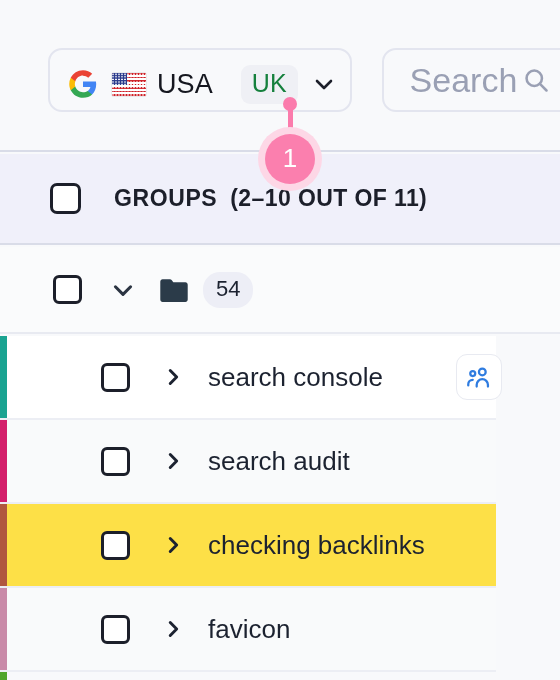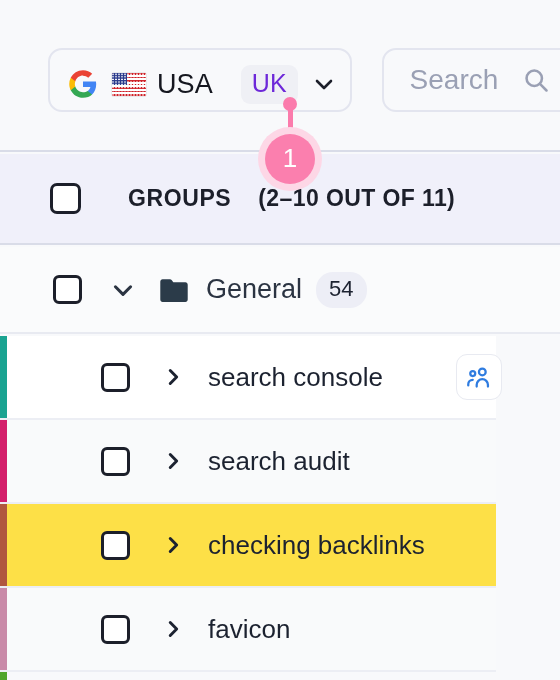--- a/index.html
+++ b/index.html
@@ -100,21 +100,21 @@
     letter-spacing: 0.1px;
     white-space: nowrap;
     margin-right: 28px;
   }
 
   .alt-chip {
     background: #eff0f5;
     border-radius: 9px;
     padding: 6px 11px 8px 11px;
     font-size: 25px;
-    color: #6d28d9;
+    color: #15803d;
     line-height: 1;
     white-space: nowrap;
     position: relative;
   }
 
   .chev-down {
     margin-left: 14px;
     width: 24px; height: 24px;
     flex: 0 0 auto;
     display: block;
@@ -129,21 +129,21 @@
     align-items: center;
     padding: 0 16px 0 26px;
     margin-left: 30px;
     width: 200px;
   }
   .search-input {
     border: none;
     outline: none;
     background: transparent;
     font-family: "Liberation Sans", sans-serif;
-    font-size: 28px;
+    font-size: 34px;
     color: #000000;
     width: 112px;
   }
   .search-input::placeholder { color: #9aa0b4; }
   .search-icon { width: 28px; height: 28px; flex: 0 0 auto; }
 
   
   .pin {
     position: absolute;
     left: 290px;
@@ -192,21 +192,20 @@
   .groups-bar {
     position: absolute;
     left: 0; top: 154px;
     width: 560px;
     height: 91px;
     background: #f0f0fa;
     border-bottom: 2px solid #d9dce8;
     display: flex;
     align-items: center;
     padding-left: 50px;
-    gap: 14px;
   }
   .groups-title {
     font-size: 23px;
     font-weight: bold;
     color: #1c1f2a;
     letter-spacing: 0.6px;
     margin-left: 33px;
     white-space: nowrap;
   }
   .groups-count {
@@ -379,21 +378,20 @@
   </div>
 
   <div class="folder-row">
     <span class="cb cb-sm"></span>
     <svg class="folder-chev" viewBox="0 0 24 24" fill="none" stroke="#2b3442" stroke-width="2.8" stroke-linecap="round" stroke-linejoin="round">
       <polyline points="5,9 12,16 19,9"></polyline>
     </svg>
     <svg class="folder-icon" viewBox="0 0 26 21">
       <path fill="#2b3b49" d="M1 3.2c0-1.2.9-2.2 2-2.2h6.4c.7 0 1.3.3 1.7.9l1.3 1.9H23c1.1 0 2 1 2 2.2v12.8c0 1.2-.9 2.2-2 2.2H3c-1.1 0-2-1-2-2.2V3.2z"></path>
     </svg>
-    <span class="folder-name">General</span>
     <span class="folder-badge">54</span>
   </div>
 
   <div class="kw-row" style="top:336px; background:#ffffff;">
     <span class="kw-bar" style="background:#1aa391;"></span>
     <span class="cb cb-sm kw-cb"></span>
     <svg class="kw-chev" viewBox="0 0 24 24" fill="none" stroke="#1c2230" stroke-width="3.2" stroke-linecap="round" stroke-linejoin="round">
       <polyline points="9,5 16,12 9,19"></polyline>
     </svg>
     <span class="kw-label">search console</span>

